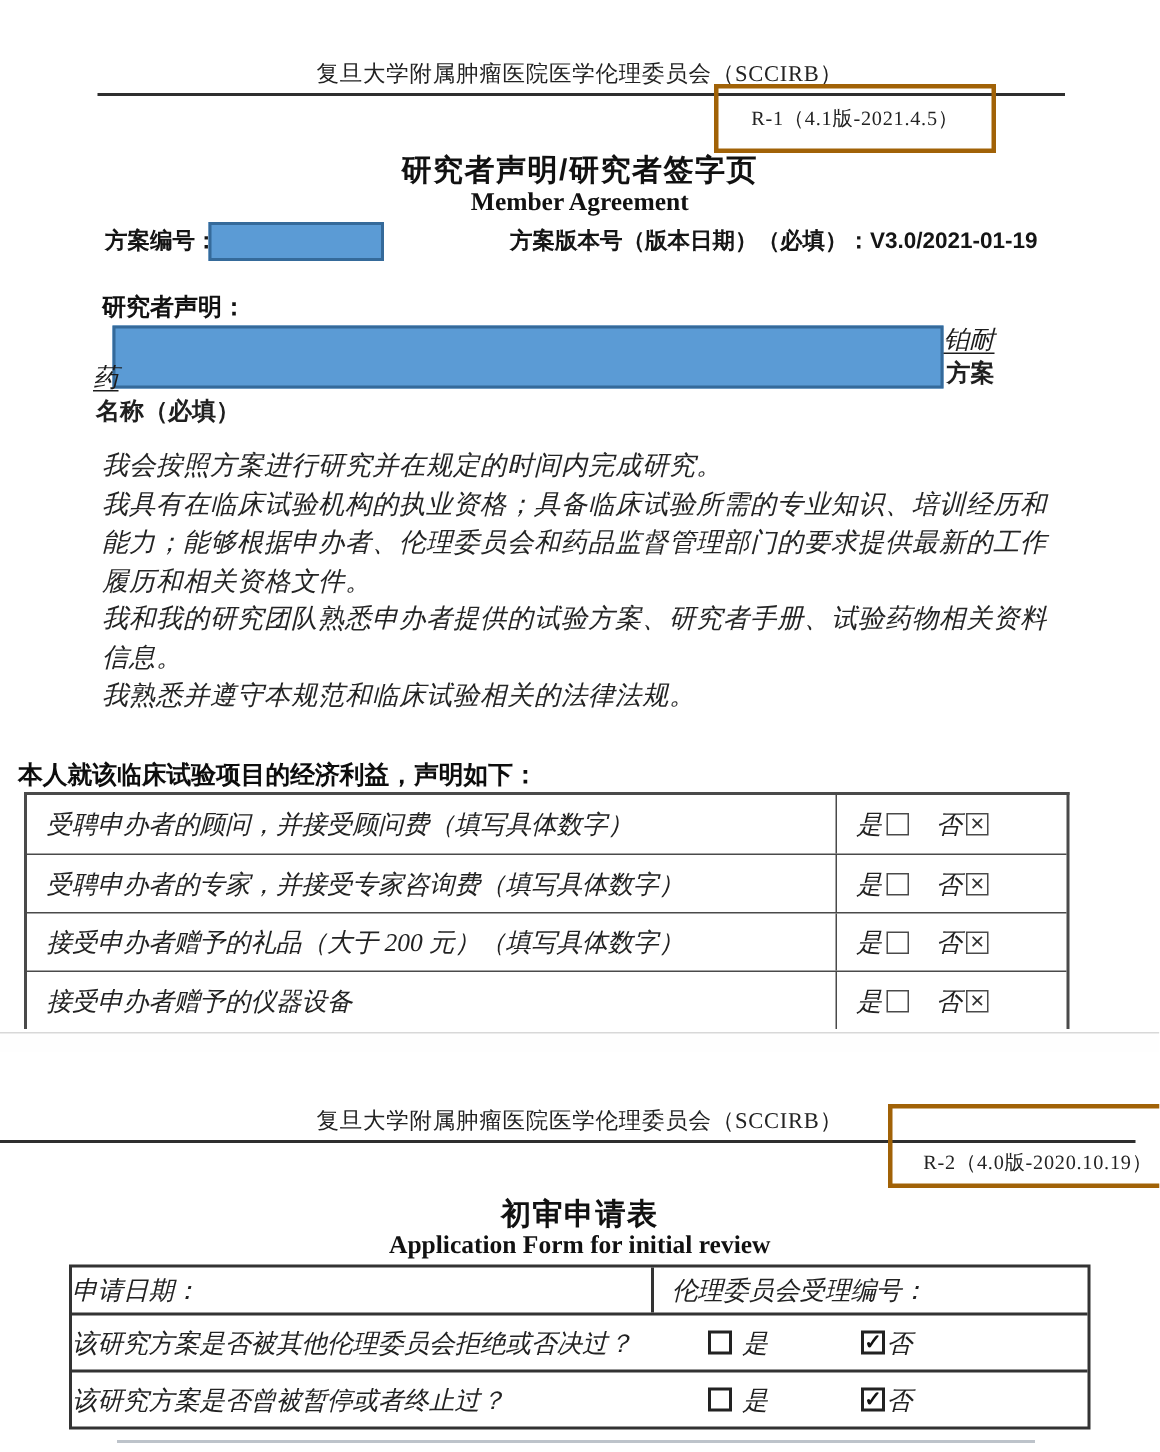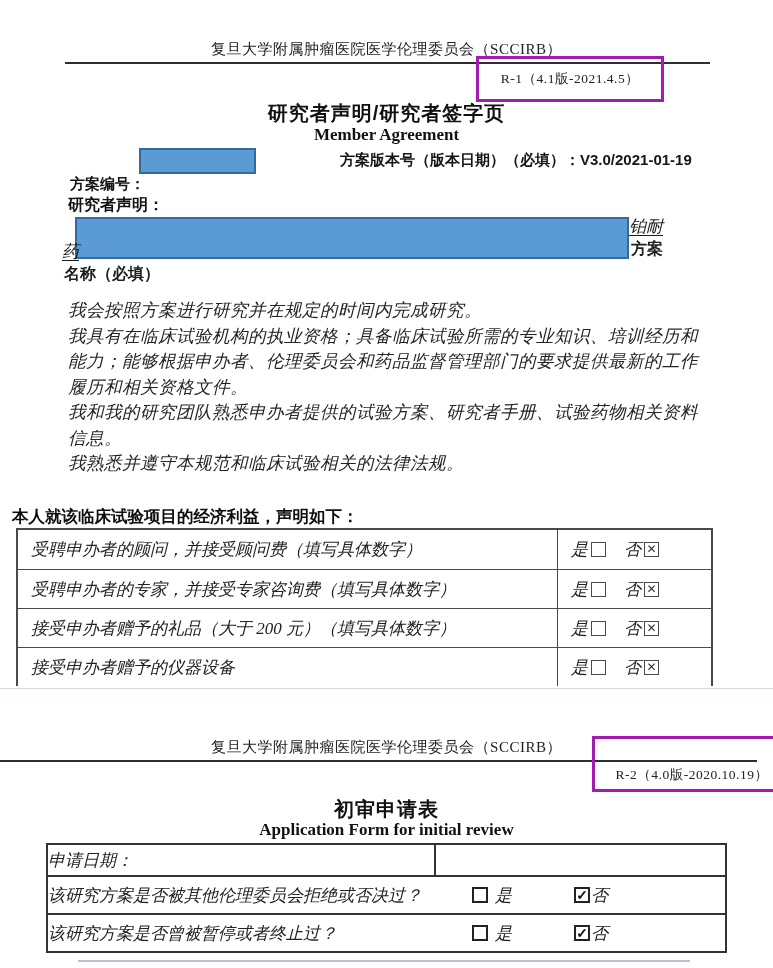--- a/index.html
+++ b/index.html
@@ -10,29 +10,29 @@
   }
   .heiti{font-family:"Liberation Sans", sans-serif;font-weight:bold;}
   .song{font-family:"Liberation Serif", serif;}
   .kaiti{font-family:"Liberation Serif", serif;font-style:italic;}
   .abs{position:absolute;}
   .centered{left:0;right:0;text-align:center;}
 
   
   .org-header{top:40px;font-size:15px;letter-spacing:.5px;color:#222;}
   .rule1{top:62px;left:65px;width:645px;border-top:2px solid #2e2e2e;}
-  .red-box{border:3px solid #a21caf;background:transparent;z-index:5;}
+  .red-box{border:3px solid #a16207;background:transparent;z-index:5;}
   .red-box1{left:476px;top:56px;width:182px;height:40px;
     display:flex;align-items:center;justify-content:center;}
   .ver-text{font-size:13.5px;color:#222;letter-spacing:.5px;}
   .title-cn{top:100px;font-size:20px;letter-spacing:1px;color:#111;}
   .title-en1{top:125px;font-size:17px;font-family:"Liberation Serif",serif;font-weight:bold;color:#111;}
   .proto-row{top:147px;left:0;right:0;height:28px;}
   .lbl{font-size:15px;color:#151515;}
-  .proto-label{left:70px;top:4px;margin-top:24px;}
+  .proto-label{left:70px;top:4px;}
   .redact{background:#5b9bd5;border:2px solid #356a9a;display:inline-block;}
   .redact-small{left:139px;top:1px;width:113px;height:22px;}
   .proto-version{left:340px;top:4px;}
   .decl-head{top:195px;left:68px;font-size:16px;color:#111;}
   .redact-area{top:214px;left:0;right:0;height:72px;}
   .redact-big{left:75px;top:3px;width:550px;height:38px;}
   .u{text-decoration:underline;text-underline-offset:3px;}
   .frag{font-size:17px;color:#1c1c1c;}
   .tail1{left:629px;top:1px;}
   .head2{left:62px;top:26px;}
@@ -168,20 +168,21 @@
   <div class="abs red-box red-box2">
     <span class="ver-text song">R-2（4.0版-2020.10.19）</span>
   </div>
 
   <div class="abs centered title2-cn heiti">初审申请表</div>
   <div class="abs centered title2-en">Application Form for initial review</div>
 
   <div class="abs table2">
     <div class="t2-row1">
       <div class="t2-c1 kaiti">申请日期：</div>
+      <div class="t2-c2 kaiti">伦理委员会受理编号：</div>
     </div>
     <div class="t2-row">
       <div class="t2-q kaiti">该研究方案是否被其他伦理委员会拒绝或否决过？</div>
       <span class="box2"></span>
       <span class="cb-label kaiti">是</span>
       <span class="box2 box-check grp2"></span>
       <span class="cb-label-tight kaiti">否</span>
     </div>
     <div class="t2-row">
       <div class="t2-q kaiti">该研究方案是否曾被暂停或者终止过？</div>

